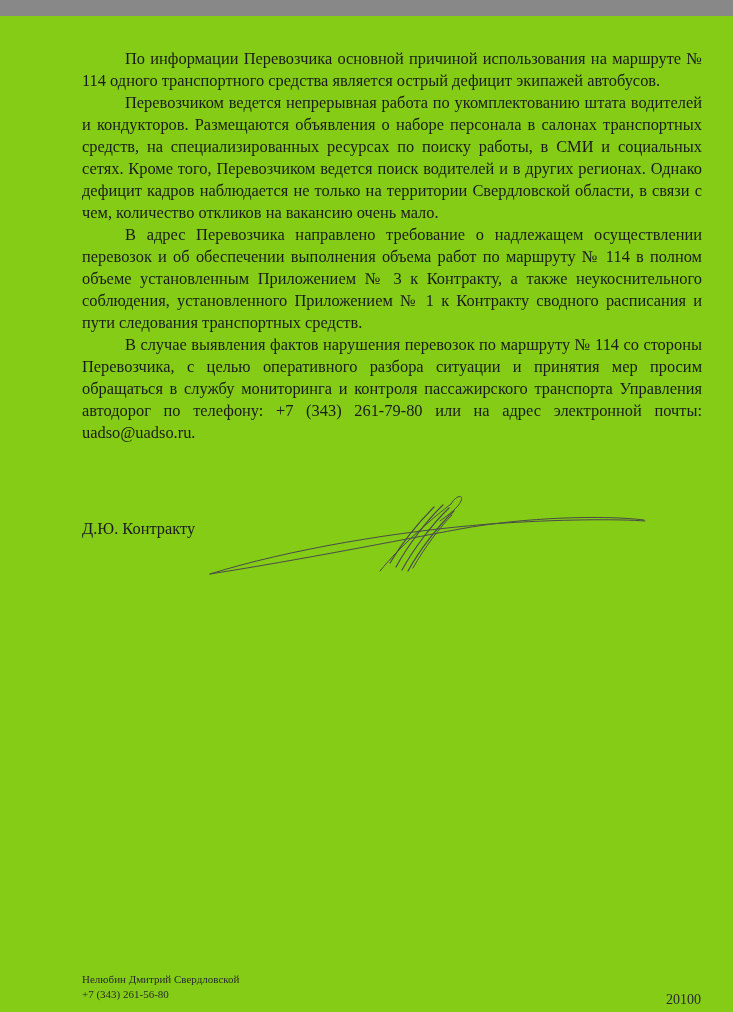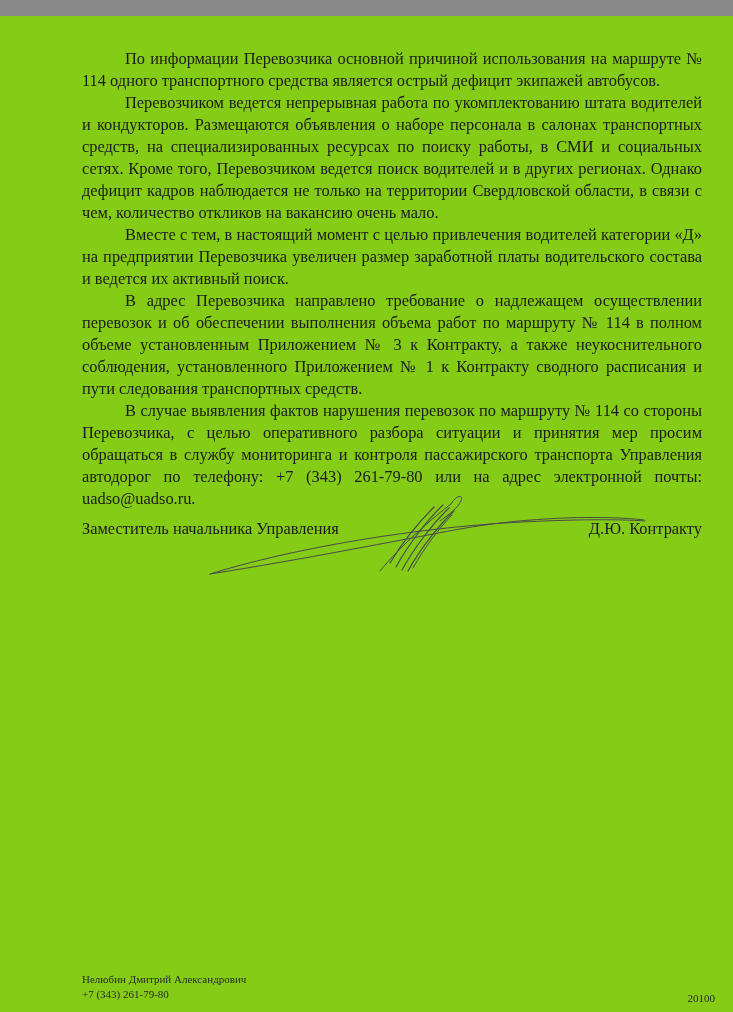--- a/index.html
+++ b/index.html
@@ -54,60 +54,58 @@
   .footer-contact {
     position: absolute;
     left: 82px;
     top: 956px;
     font-size: 11px;
     line-height: 15px;
     color: #2a2a2a;
   }
   .page-code {
     position: absolute;
-    right: 18px;
+    right: 32px;
     top: 976px;
-    font-size: 11px;
+    font-size: 14px;
     color: #2a2a2a;
   }
 </style>
 </head>
 <body>
 
 <div class="page">
 
   <div class="body-text">
     <p>По информации Перевозчика основной причиной использования на маршруте № 114 одного транспортного средства является острый дефицит экипажей автобусов.</p>
     <p>Перевозчиком ведется непрерывная работа по укомплектованию штата водителей и кондукторов. Размещаются объявления о наборе персонала в салонах транспортных средств, на специализированных ресурсах по поиску работы, в СМИ и социальных сетях. Кроме того, Перевозчиком ведется поиск водителей и в других регионах. Однако дефицит кадров наблюдается не только на территории Свердловской области, в связи с чем, количество откликов на вакансию очень мало.</p>
-    <p>Вместе с тем, в настоящий момент с целью привлечения водителей категории «Д» на предприятии Перевозчика увеличен размер заработной платы водительского состава и ведется их активный поиск.</p>
     <p>В адрес Перевозчика направлено требование о надлежащем осуществлении перевозок и об обеспечении выполнения объема работ по маршруту № 114 в полном объеме установленным Приложением № 3 к Контракту, а также неукоснительного соблюдения, установленного Приложением № 1 к Контракту сводного расписания и пути следования транспортных средств.</p>
     <p>В случае выявления фактов нарушения перевозок по маршруту № 114 со стороны Перевозчика, с целью оперативного разбора ситуации и принятия мер просим обращаться в службу мониторинга и контроля пассажирского транспорта Управления автодорог по телефону: +7 (343) 261-79-80 или на адрес электронной почты: uadso@uadso.ru.</p>
   </div>
 
   <div class="signature-row">
-    <span>Заместитель начальника Управления</span>
     <span>Д.Ю. Контракту</span>
   </div>
 
   <svg class="sig-svg" viewBox="0 0 480 95" xmlns="http://www.w3.org/2000/svg">
 
     <path d="M 10,86 C 90,61 200,43 290,36 C 360,31 420,31 445,33" stroke-width="1"></path>
     <path d="M 10,86 C 105,71 195,53 260,41 C 325,29 405,27 444,32" stroke-width="1"></path>
 
     <path d="M 180,83 C 200,58 235,28 251,16" stroke-width="1"></path>
 
     <path d="M 251,16 C 256,7 264,6 261,13 C 258,20 248,27 240,33" stroke-width="1"></path>
 
     <path d="M 190,75 C 202,55 220,33 234,19" stroke-width="1.2"></path>
     <path d="M 196,79 C 208,57 228,31 243,17" stroke-width="1.2"></path>
     <path d="M 202,82 C 214,60 234,34 249,20" stroke-width="1.2"></path>
     <path d="M 208,83 C 220,61 240,36 254,23" stroke-width="1.2"></path>
     <path d="M 213,80 C 224,60 241,38 252,27" stroke-width="1"></path>
   </svg>
 
   <div class="footer-contact">
-    <div>Нелюбин Дмитрий Александрович</div>
-    <div>+7 (343) 261-79-80</div>
+    <div>Нелюбин Дмитрий Свердловской</div>
+    <div>+7 (343) 261-56-80</div>
   </div>
 
   <div class="page-code">20100</div>
 
 </div>
 
 </body></html>

